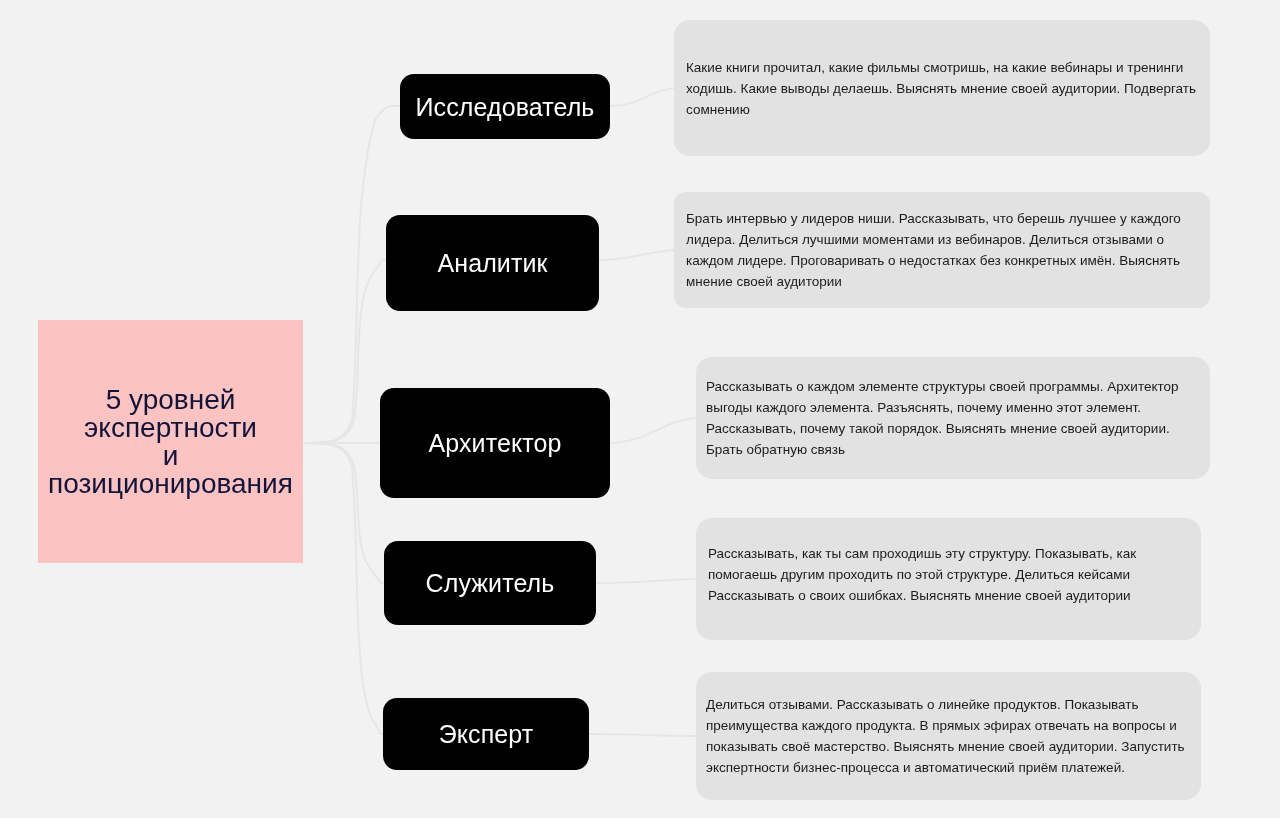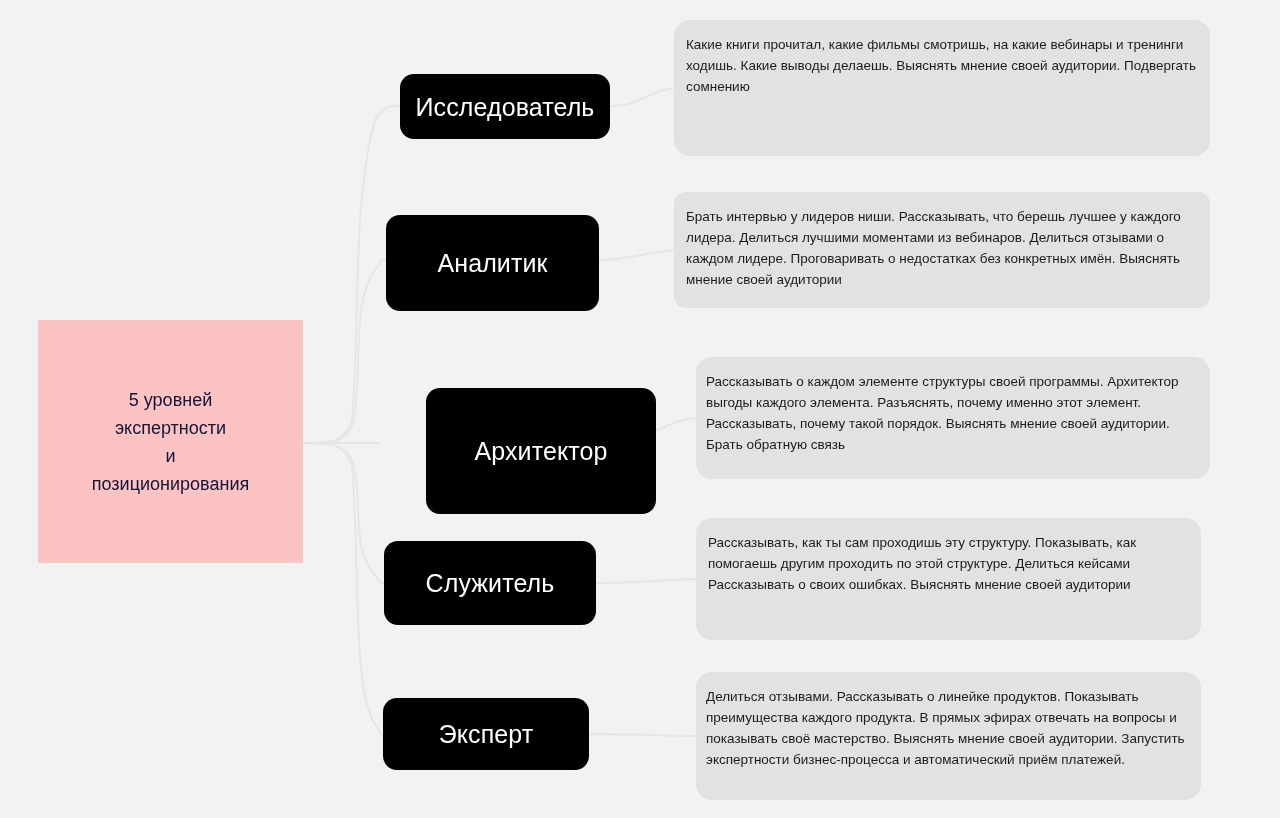--- a/index.html
+++ b/index.html
@@ -38,21 +38,21 @@
     height: 243px;
     background: #fcc3c3;
     display: flex;
     align-items: center;
     justify-content: center;
     box-sizing: border-box;
     padding: 0 8px;
   }
   .root-label {
     color: #13143a;
-    font-size: 18px;
+    font-size: 28px;
     line-height: 28px;
     text-align: center;
     font-weight: 400;
     white-space: pre-line;
   }
   
   .level-node {
     position: absolute;
     background: #000000;
     border-radius: 14px;
@@ -70,33 +70,34 @@
     font-weight: 400;
     letter-spacing: 0.1px;
   }
   
   .desc-card {
     position: absolute;
     background: #e2e2e2;
     border-radius: 16px;
     box-sizing: border-box;
     display: flex;
+    align-items: center;
   }
   .desc-text {
     color: #1c1c1c;
     font-size: 13.5px;
     line-height: 21px;
     font-weight: 400;
     width: 100%;
   }
 
   
   .node-1 { left: 400px; top: 74px;  width: 210px; height: 65px; }
   .node-2 { left: 386px; top: 215px; width: 213px; height: 96px; }
-  .node-3 { left: 380px; top: 388px; width: 230px; height: 126px; margin-left: 46px; }
+  .node-3 { left: 380px; top: 388px; width: 230px; height: 110px; }
   .node-4 { left: 384px; top: 541px; width: 212px; height: 84px; }
   .node-5 { left: 383px; top: 698px; width: 206px; height: 72px; }
 
   .card-1 { left: 674px; top: 20px;  width: 536px; height: 136px; padding: 0 14px 0 12px; }
   .card-2 { left: 674px; top: 192px; width: 536px; height: 116px; padding: 0 14px 0 12px; border-radius: 12px; }
   .card-3 { left: 696px; top: 357px; width: 514px; height: 122px; padding: 0 16px 0 10px; }
   .card-4 { left: 696px; top: 518px; width: 505px; height: 122px; padding: 0 14px 10px 12px; }
   .card-5 { left: 696px; top: 672px; width: 505px; height: 128px; padding: 0 14px 0 10px; }
 
   .card-4 .desc-text { text-indent: 0; }

